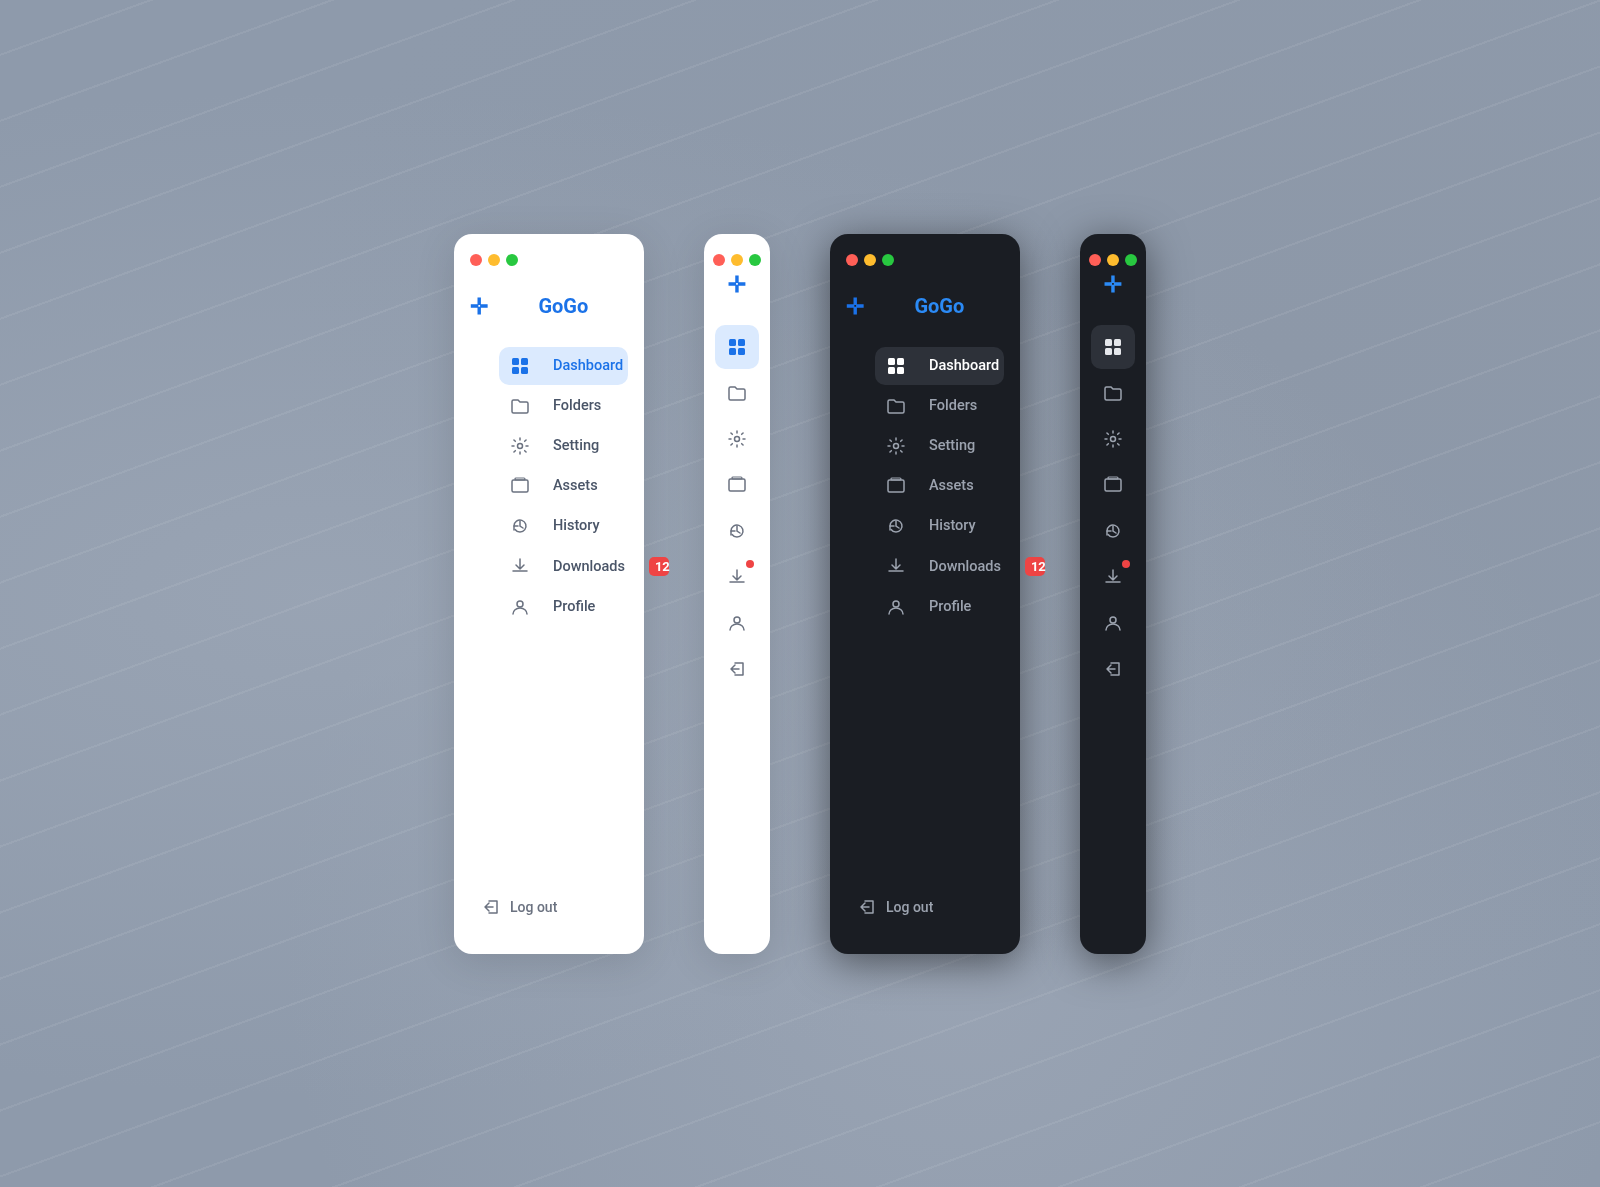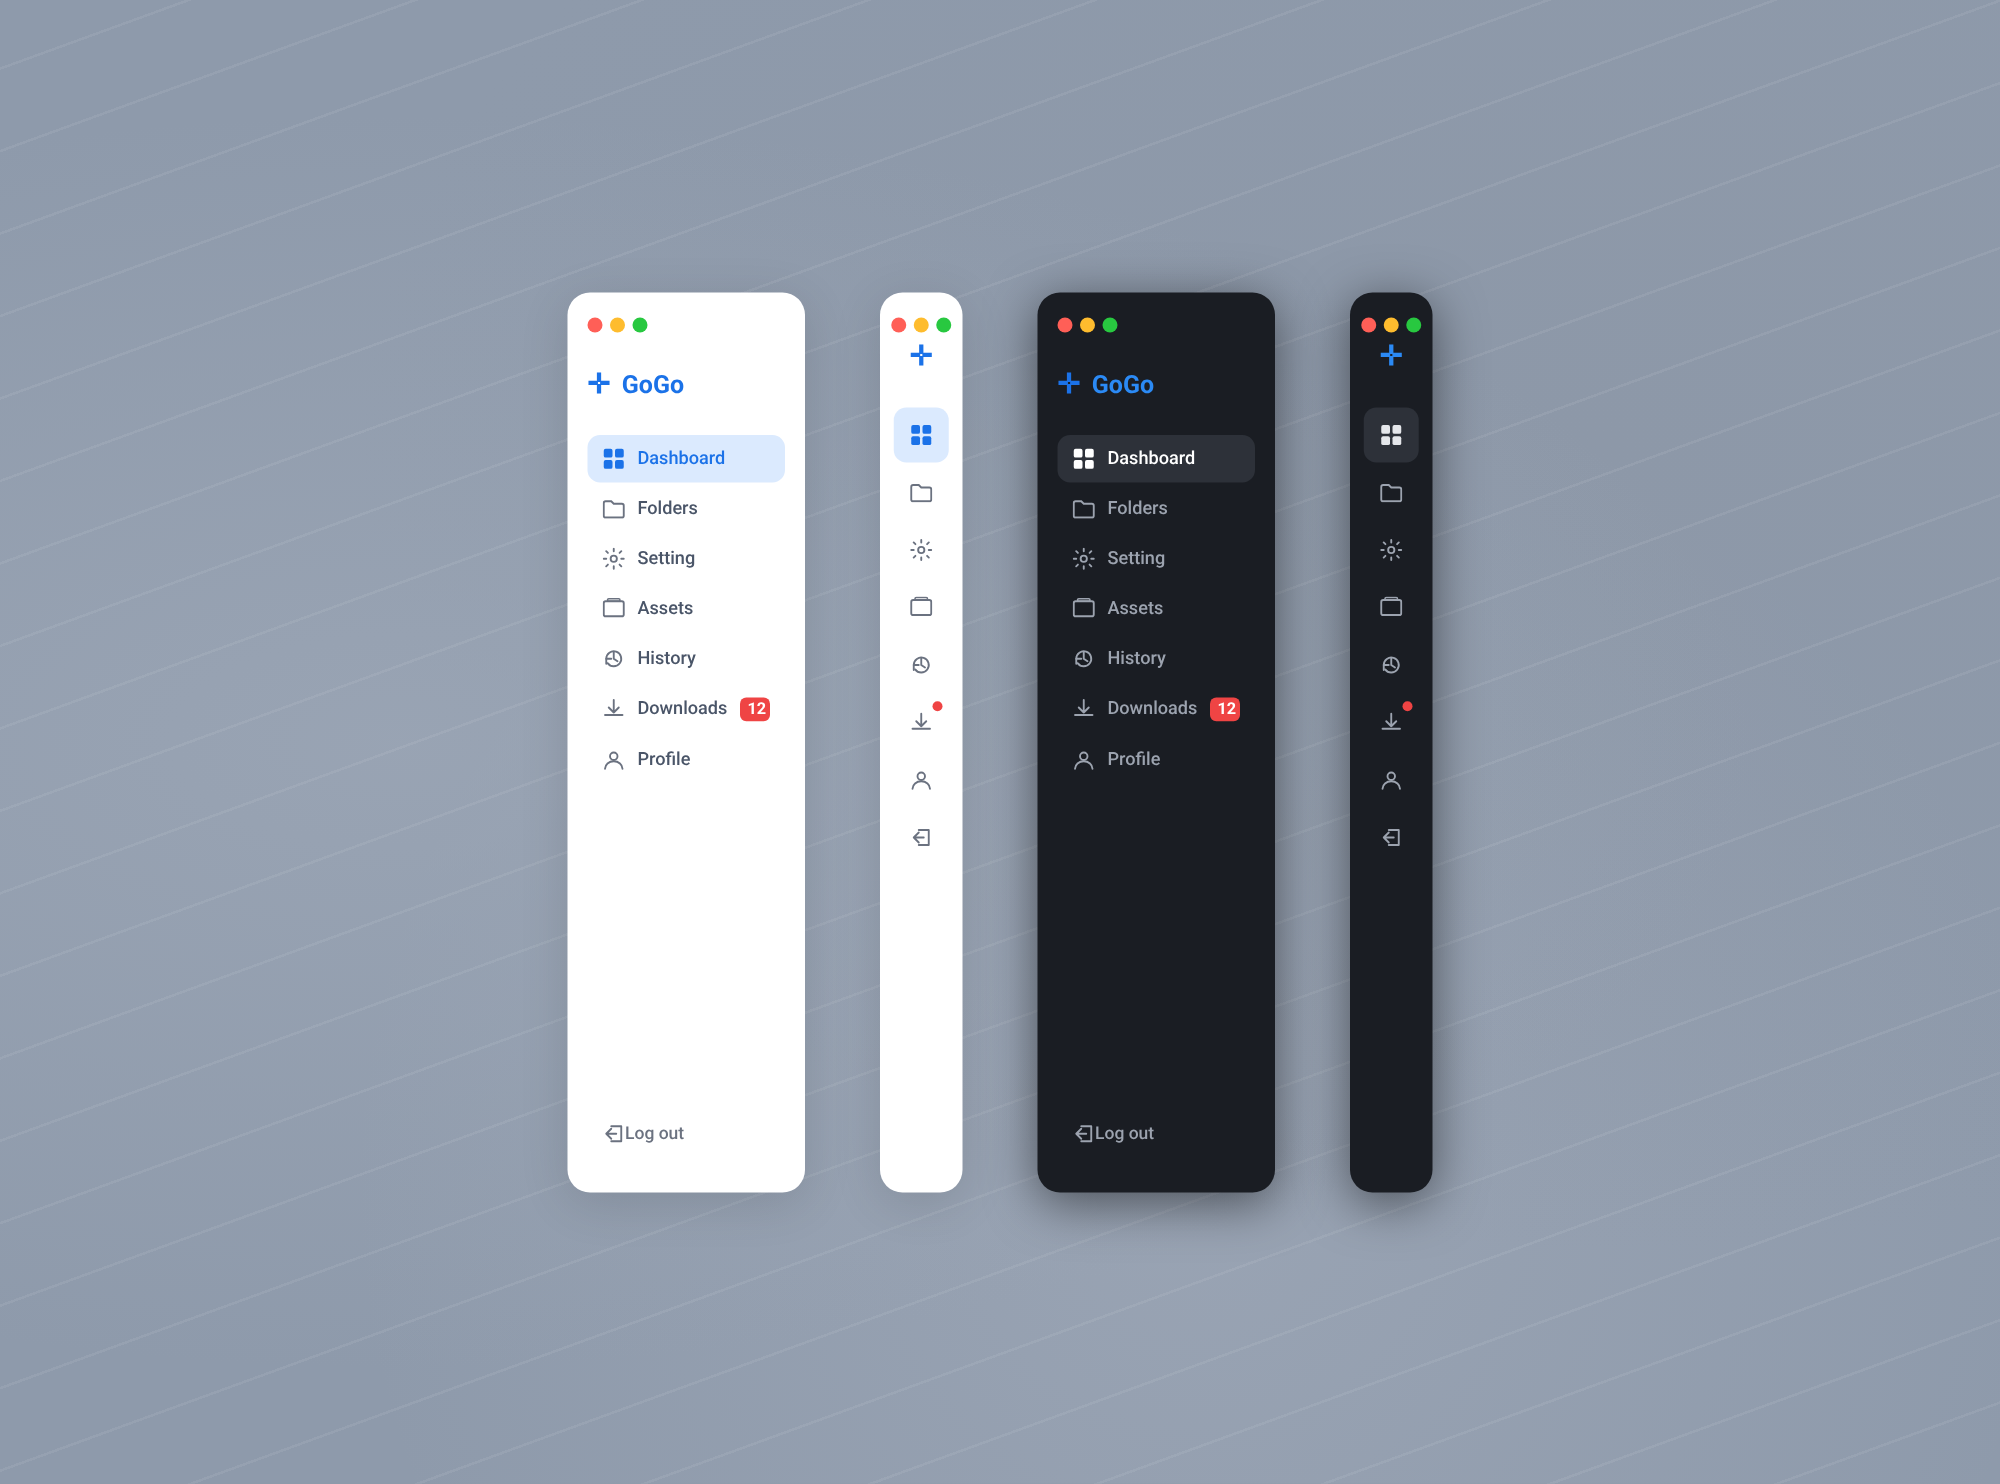--- a/index.html
+++ b/index.html
@@ -113,47 +113,49 @@
       color: #1b72e8;
       font-size: 22px;
       font-weight: 700;
       letter-spacing: -1px;
     }
 
     .logo-text {
       font-size: 20px;
       font-weight: 700;
       color: #1b72e8;
+      margin-left: 41px;
     }
 
     .logo-text-dark {
       color: #2b8af5;
     }
 
     
     .nav-list {
       list-style: none;
       display: flex;
       flex-direction: column;
       gap: 2px;
       flex: 1;
     }
 
     .nav-item {
       display: flex;
-      align-items: flex-start;
-      gap: 10px;
+      align-items: center;
+      gap: 24px;
       padding: 10px 12px;
       border-radius: 10px;
       cursor: pointer;
       font-size: 14.5px;
       font-weight: 500;
       color: #4a5568;
       transition: background 0.15s;
       white-space: nowrap;
+      margin-left: 29px;
     }
 
     .nav-item.active-light {
       background: #dbeafe;
       color: #1b72e8;
     }
 
     .nav-item.active-dark {
       background: #2d3139;
       color: #ffffff;
@@ -189,20 +191,21 @@
 
     
     .logout-area {
       margin-top: auto;
       padding-top: 16px;
     }
 
     .logout-btn {
       display: flex;
       align-items: center;
+      gap: 10px;
       padding: 10px 12px;
       border-radius: 10px;
       cursor: pointer;
       font-size: 14px;
       font-weight: 500;
       color: #6b7280;
     }
 
     .logout-btn-dark {
       color: #9ca3af;

